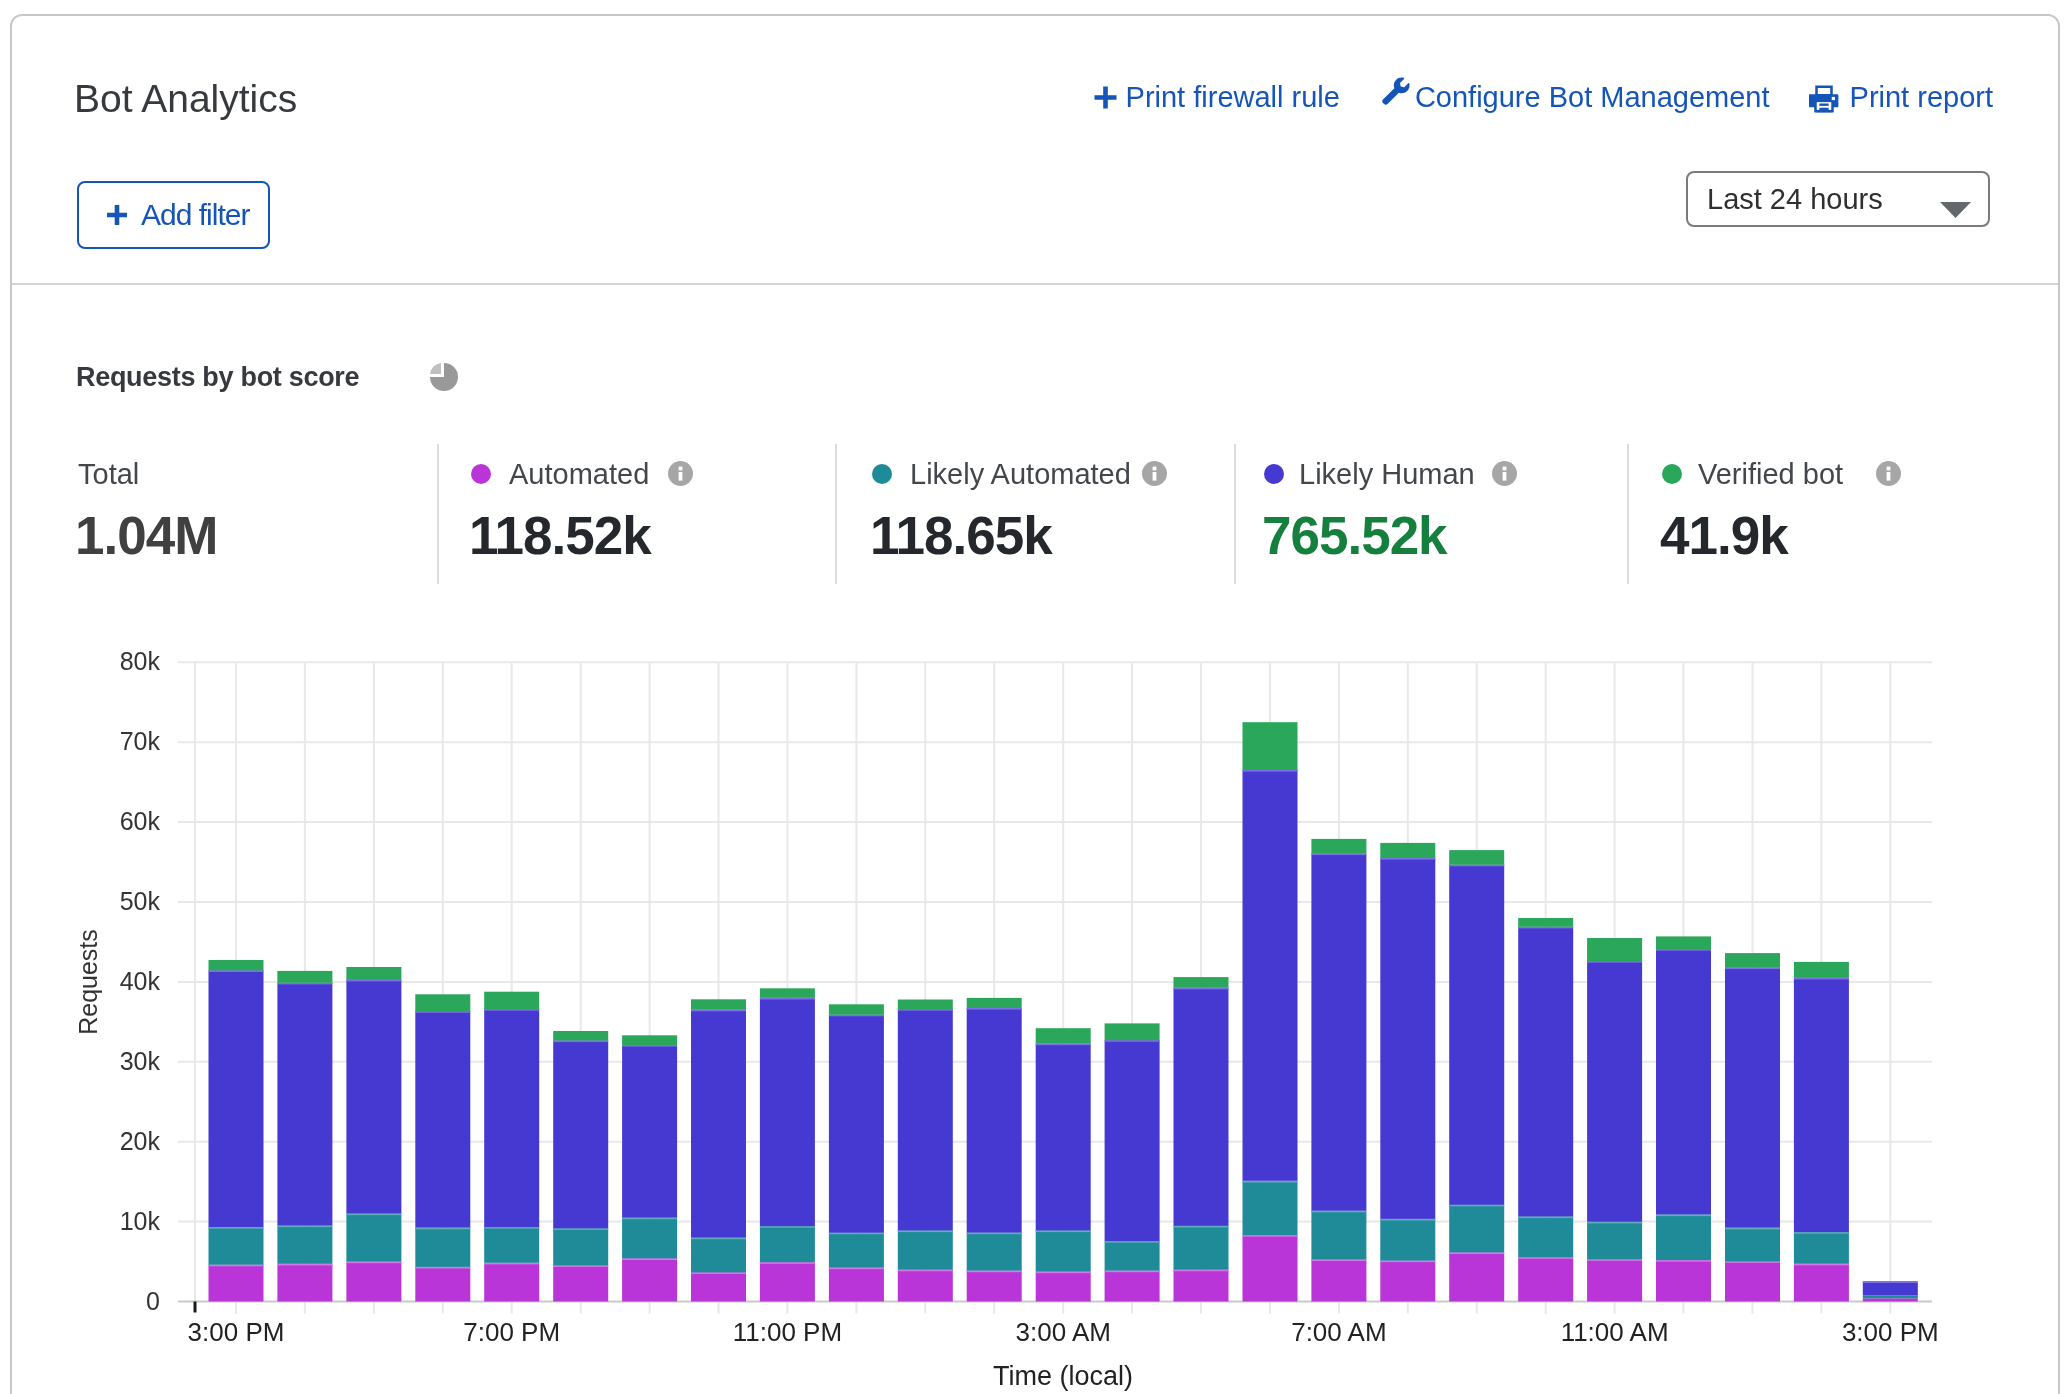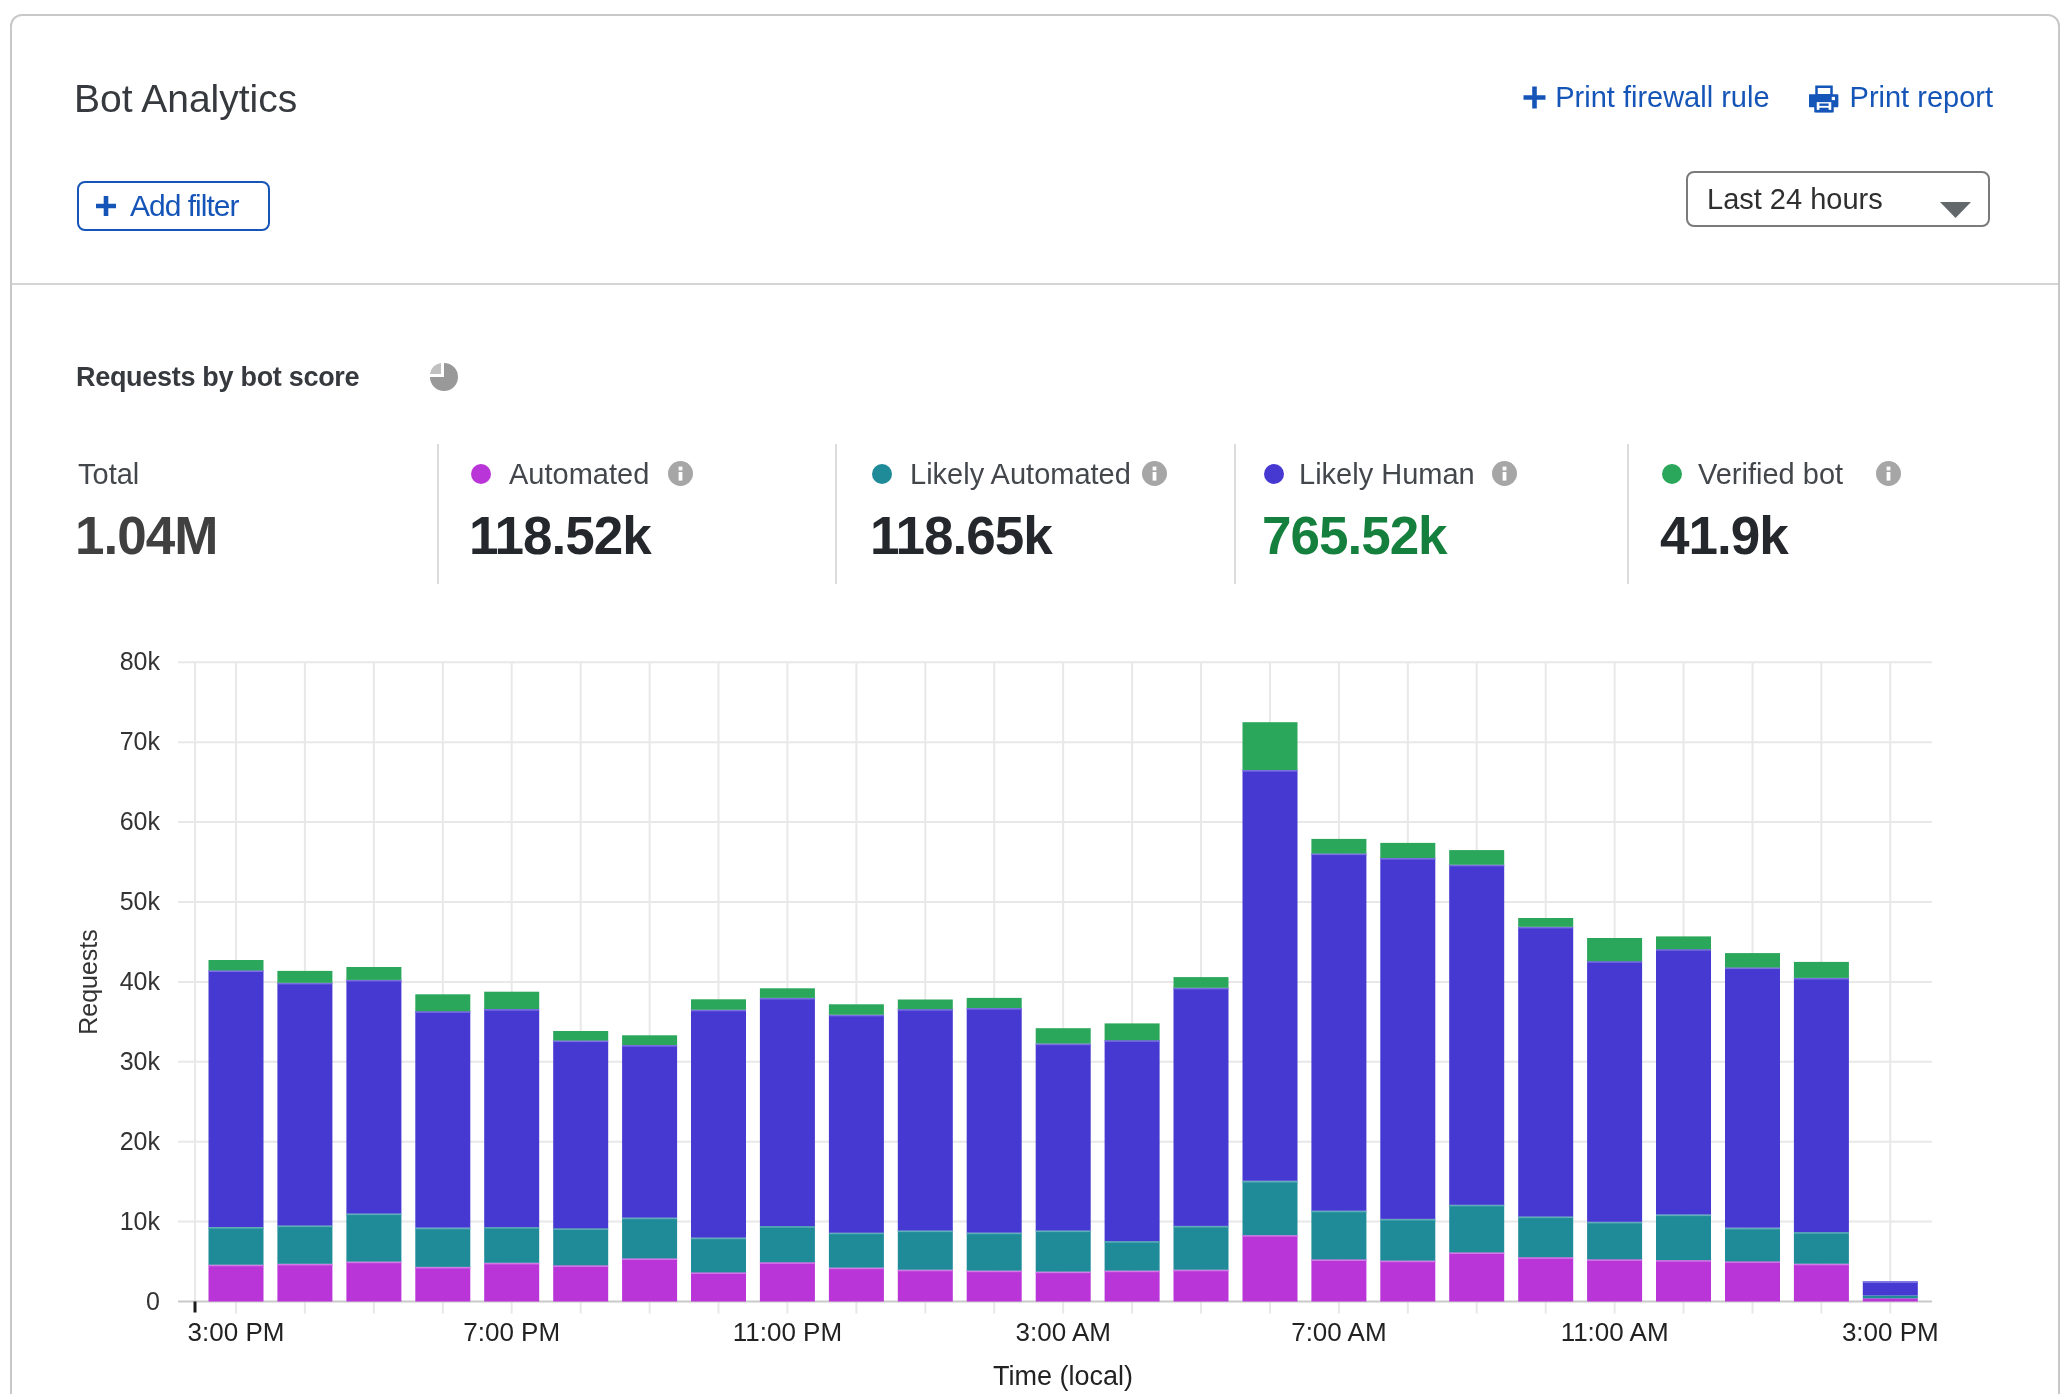--- a/index.html
+++ b/index.html
@@ -13,38 +13,44 @@
 <div class="abs" style="left:12px;top:283px;width:2046px;height:2px;background:#d4d4d4"></div>
 
 <div class="abs" style="left:74px;top:75px;font-size:39px;font-weight:normal;color:#36393d;line-height:48px">Bot Analytics</div>
 
 <div class="abs" style="right:77px;top:80px;height:34px;display:flex;align-items:center;justify-content:flex-end;color:#1655b8;font-size:29px;white-space:nowrap">
   <span style="display:flex;align-items:center;gap:8px">
       <svg width="25" height="25" viewBox="0 0 25 25">
         <path d="M12.5 1.5 v22 M1.5 12.5 h22" stroke="#1655b8" stroke-width="4.6"></path>
       </svg>
       <span>Print firewall rule</span>
+    </span>
+  <span style="display:flex;align-items:center;gap:4px;margin-left:41px">
+      <span style="margin-top:-6px"><svg width="30" height="30" viewBox="0 0 24 24">
+          <path fill="#1655b8" d="M22.7 5.9c-.1-.4-.6-.5-.9-.2l-3.2 3.2-2.8-.6-.6-2.8 3.2-3.2c.3-.3.1-.8-.3-.9-2.1-.5-4.5 0-6.1 1.7-1.8 1.8-2.2 4.4-1.3 6.6L1.6 18.8c-.8.8-.8 2 0 2.8l.8.8c.8.8 2 .8 2.8 0l9.1-9.1c2.2.9 4.8.5 6.6-1.3 1.7-1.6 2.2-4 1.8-6.1z"></path>
+        </svg></span>
+      <span>Configure Bot Management</span>
     </span>
   <span style="display:flex;align-items:flex-end;gap:11px;margin-left:39px">
       <svg width="30" height="30" viewBox="0 0 24 24">
         <g fill="none" stroke="#1655b8" stroke-width="2">
           <rect x="6" y="2.2" width="12" height="6.8"></rect>
           <rect x="6.2" y="13.5" width="11.6" height="8.2" fill="#fff"></rect>
         </g>
         <path fill="#1655b8" d="M1.5 8.2h21c.6 0 1 .4 1 1v8.3c0 .6-.4 1-1 1h-22c-.6 0-1-.4-1-1V9.2c0-.6.4-1 1-1z M5.2 13.5h13.6v4.9H5.2z" fill-rule="evenodd"></path>
         <rect x="5.2" y="13.5" width="13.6" height="8.2" fill="#fff" stroke="#1655b8" stroke-width="2"></rect>
         <rect x="8.3" y="15.6" width="7.4" height="1.9" fill="#1655b8"></rect>
         <rect x="8.3" y="19" width="7.4" height="1.9" fill="#1655b8"></rect>
         <rect x="18.2" y="10.3" width="2.6" height="2.6" fill="#fff"></rect>
       </svg>
       <span>Print report</span>
     </span>
 </div>
 
-<div class="abs" style="left:77px;top:181px;width:193px;height:50px;border:2px solid #1655b8;border-radius:8px;display:flex;align-items:center;gap:13px;color:#1655b8;padding-left:16px">
+<div class="abs" style="left:77px;top:181px;width:193px;height:68px;border:2px solid #1655b8;border-radius:8px;display:flex;align-items:center;gap:13px;color:#1655b8;padding-left:27px">
   <svg width="22" height="22" viewBox="0 0 22 22">
       <path d="M11 1 v20 M1 11 h20" stroke="#1655b8" stroke-width="4.6"></path>
     </svg>
   <span style="font-size:30px;letter-spacing:-1px">Add filter</span>
 </div>
 
 <div class="abs" style="left:1686px;top:171px;width:304px;height:56px;border:2px solid #7b7b7b;border-radius:8px;display:flex;align-items:center">
   <span style="font-size:29px;color:#2f2f2f;margin-left:19px">Last 24 hours</span>
   <svg style="position:absolute;right:17px;top:29px" width="31" height="16" viewBox="0 0 31 16">
       <path d="M0 0 h31 l-15.5 16z" fill="#63696a"></path>

